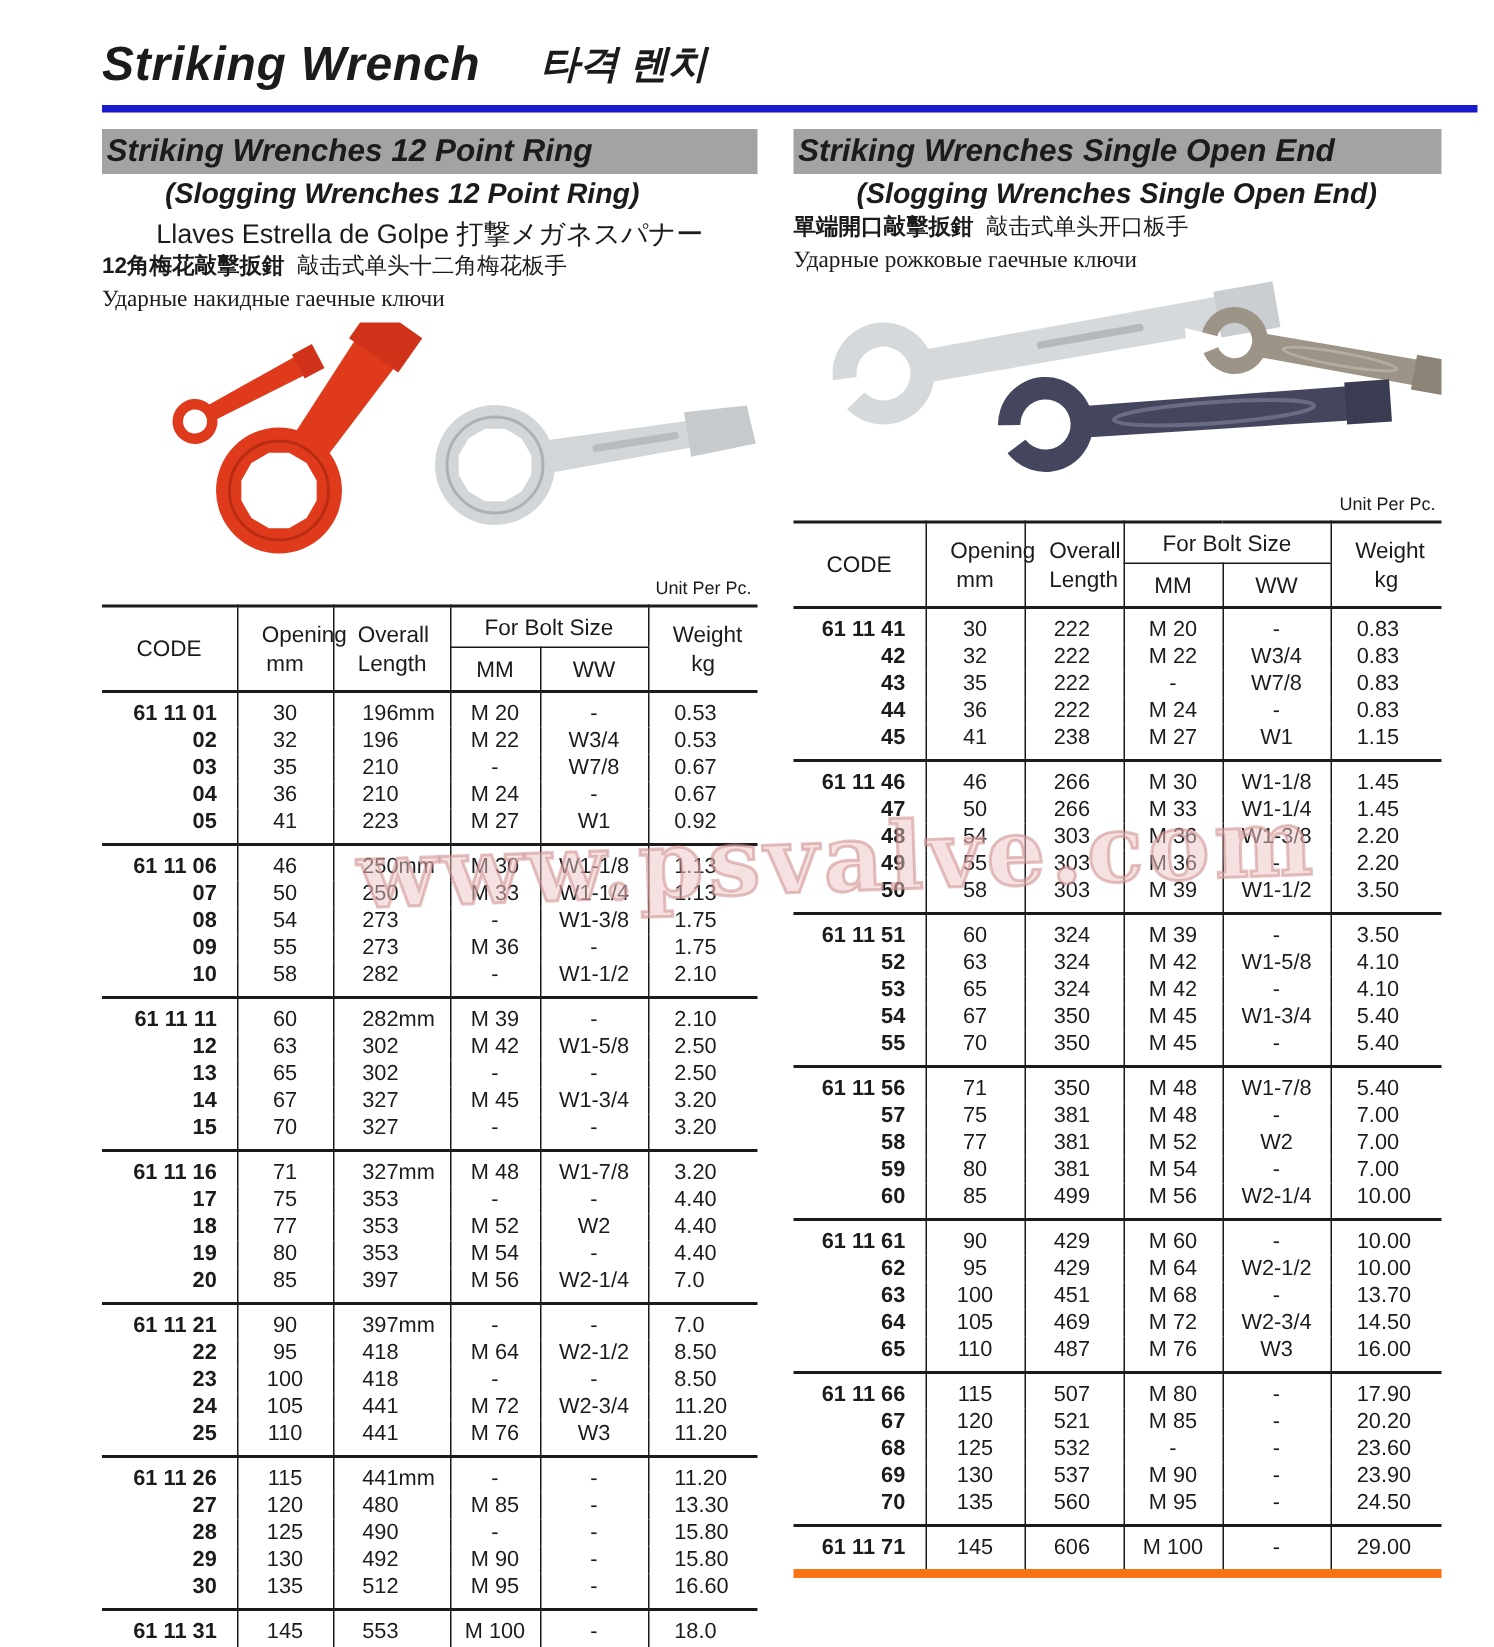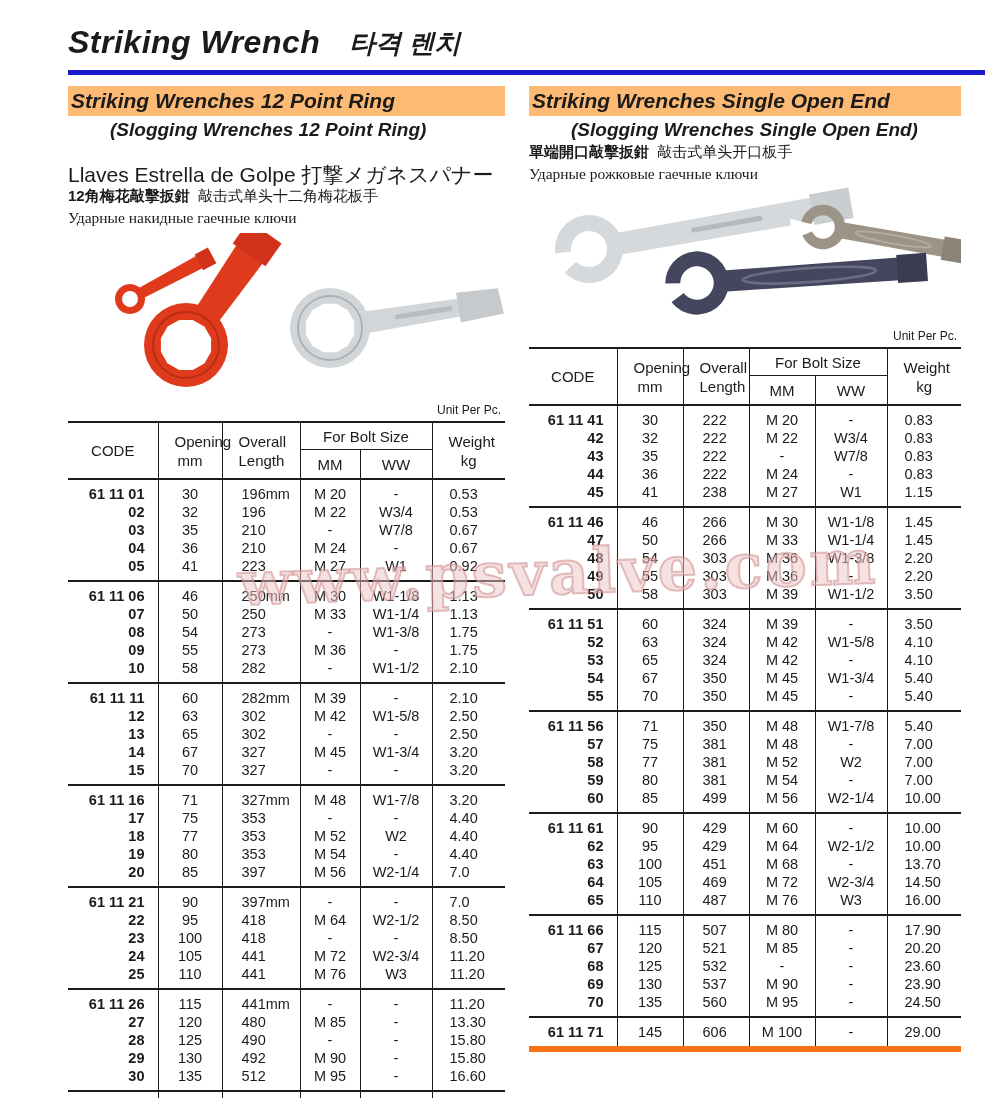--- a/index.html
+++ b/index.html
@@ -3,35 +3,35 @@
 <meta charset="utf-8">
 <style>
   html,body{margin:0;padding:0;}
   body{
     width:996px;height:1098px;background:#ffffff;position:relative;overflow:hidden;
     font-family:"Liberation Sans",sans-serif;color:#1b1b1b;
   }
   .page{padding:24px 0 0 68px;position:relative;}
 
   
-  .main-title-row{display:flex;align-items:flex-end;gap:29px;}
+  .main-title-row{display:flex;align-items:center;gap:40px;}
   .title-en{font-size:32px;font-weight:bold;font-style:italic;letter-spacing:.5px;}
   .title-ko{font-size:26px;font-weight:bold;font-style:italic;}
   .blue-rule{width:917px;height:5px;background:#1a1acc;margin-top:9px;}
 
   
   .cols{display:flex;gap:24px;margin-top:11px;}
   .col{display:flex;flex-direction:column;}
   .col-left{width:437px;}
   .col-right{width:432px;}
 
-  .sec-title{background:#fdba74;font-size:21px;font-weight:bold;font-style:italic;
+  .sec-title{background:#a3a3a3;font-size:21px;font-weight:bold;font-style:italic;
     padding:3px 4px 3px 3px;line-height:24px;}
   .sec-subtitle{font-size:19px;font-weight:bold;font-style:italic;margin-top:2px;line-height:23px;margin-left:42px;}
-  .sec-lang{font-size:21px;line-height:21px;margin-top:23px;}
+  .sec-lang{font-size:18px;line-height:21px;margin-top:5px;text-align:center;}
   .sec-lang-zh{font-size:15px;line-height:22px;font-weight:bold;}
   .sec-lang-zh .zh-light{font-weight:normal;margin-top:26px;}
   .sec-lang-ru{font-size:15.5px;line-height:22px;font-family:Liberation Serif, serif;}
 
   .photo{display:block;}
   .photo-left{height:168px;margin-top:4px;}
   .photo-right{height:140px;margin-top:2px;}
 
   .unit-note{font-size:12px;text-align:right;padding-right:4px;margin:2px 0 4px 0;}
 

